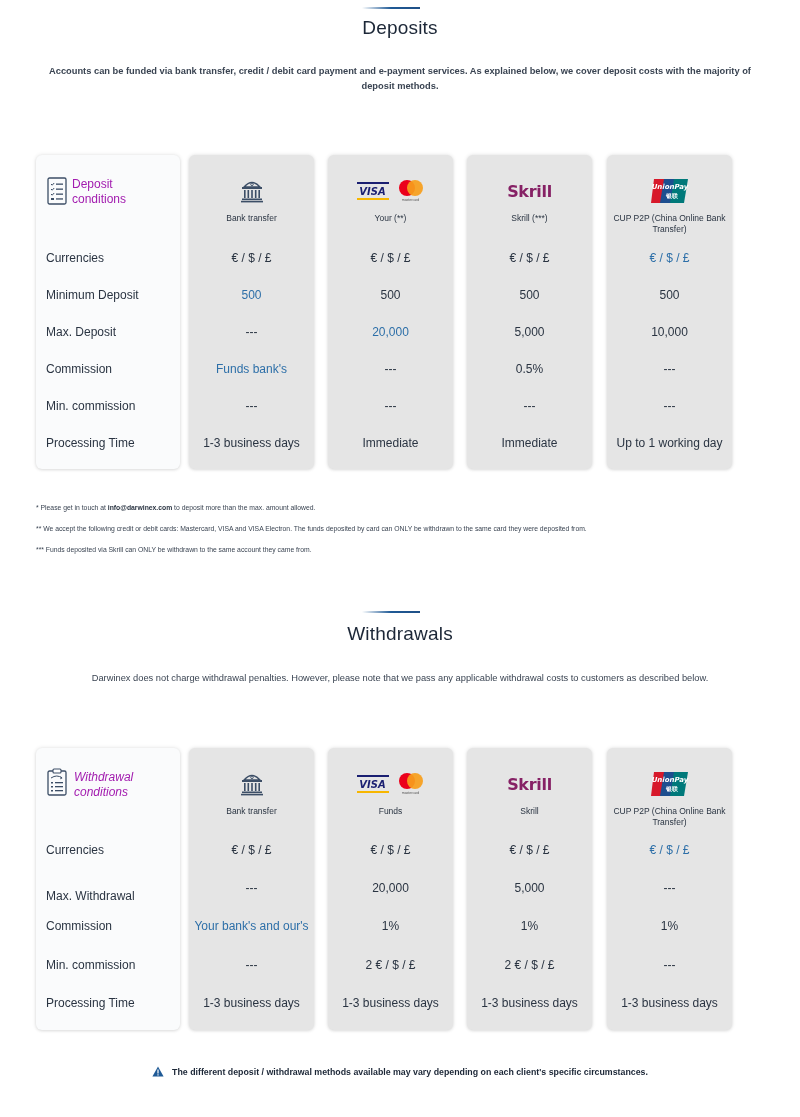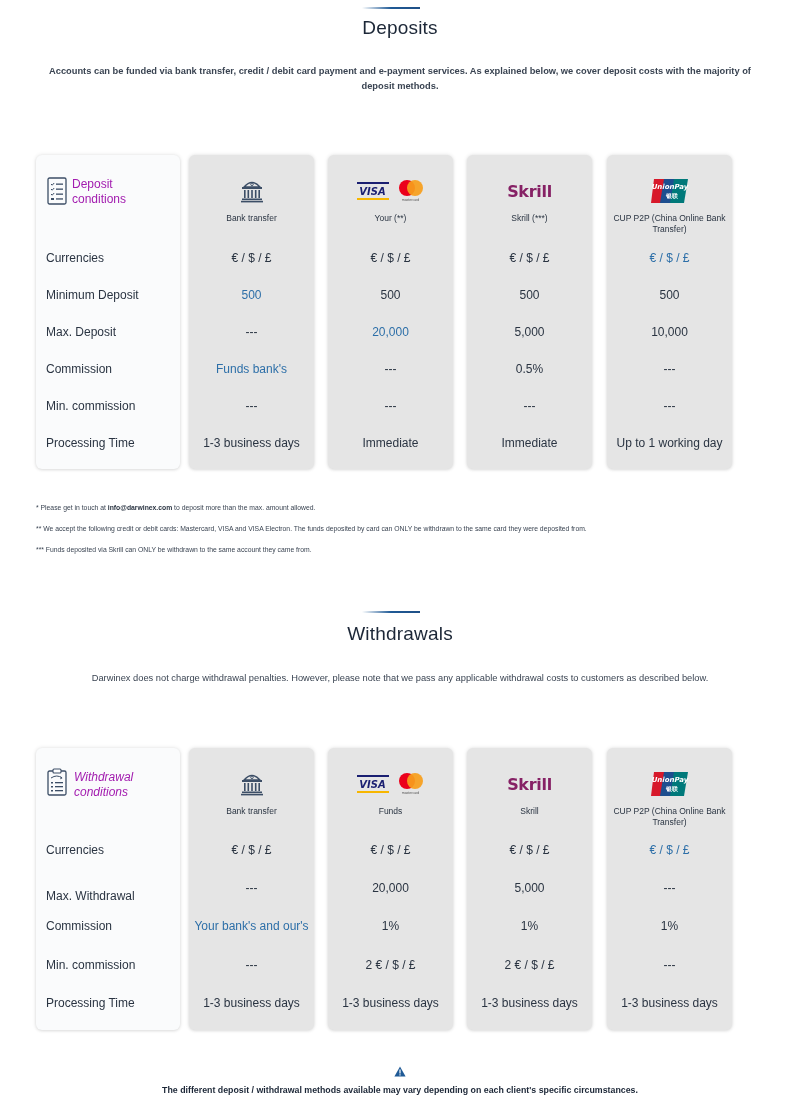--- a/index.html
+++ b/index.html
@@ -110,21 +110,20 @@
     position: absolute;
     top: 1066px;
     left: 0; width: 800px;
     display: flex;
     justify-content: center;
     align-items: center;
     gap: 8px;
     font-size: 8.8px;
     font-weight: bold;
     color: #1c2737;
-    flex-direction: column;
   }
   .notice .warn-icon { width: 12px; height: 11px; }
 
   
   .visa {
     width: 32px; height: 20px;
     position: relative;
     display: flex; align-items: center; justify-content: center;
     font-family: "DejaVu Sans", sans-serif;
     font-weight: bold; font-style: italic;

